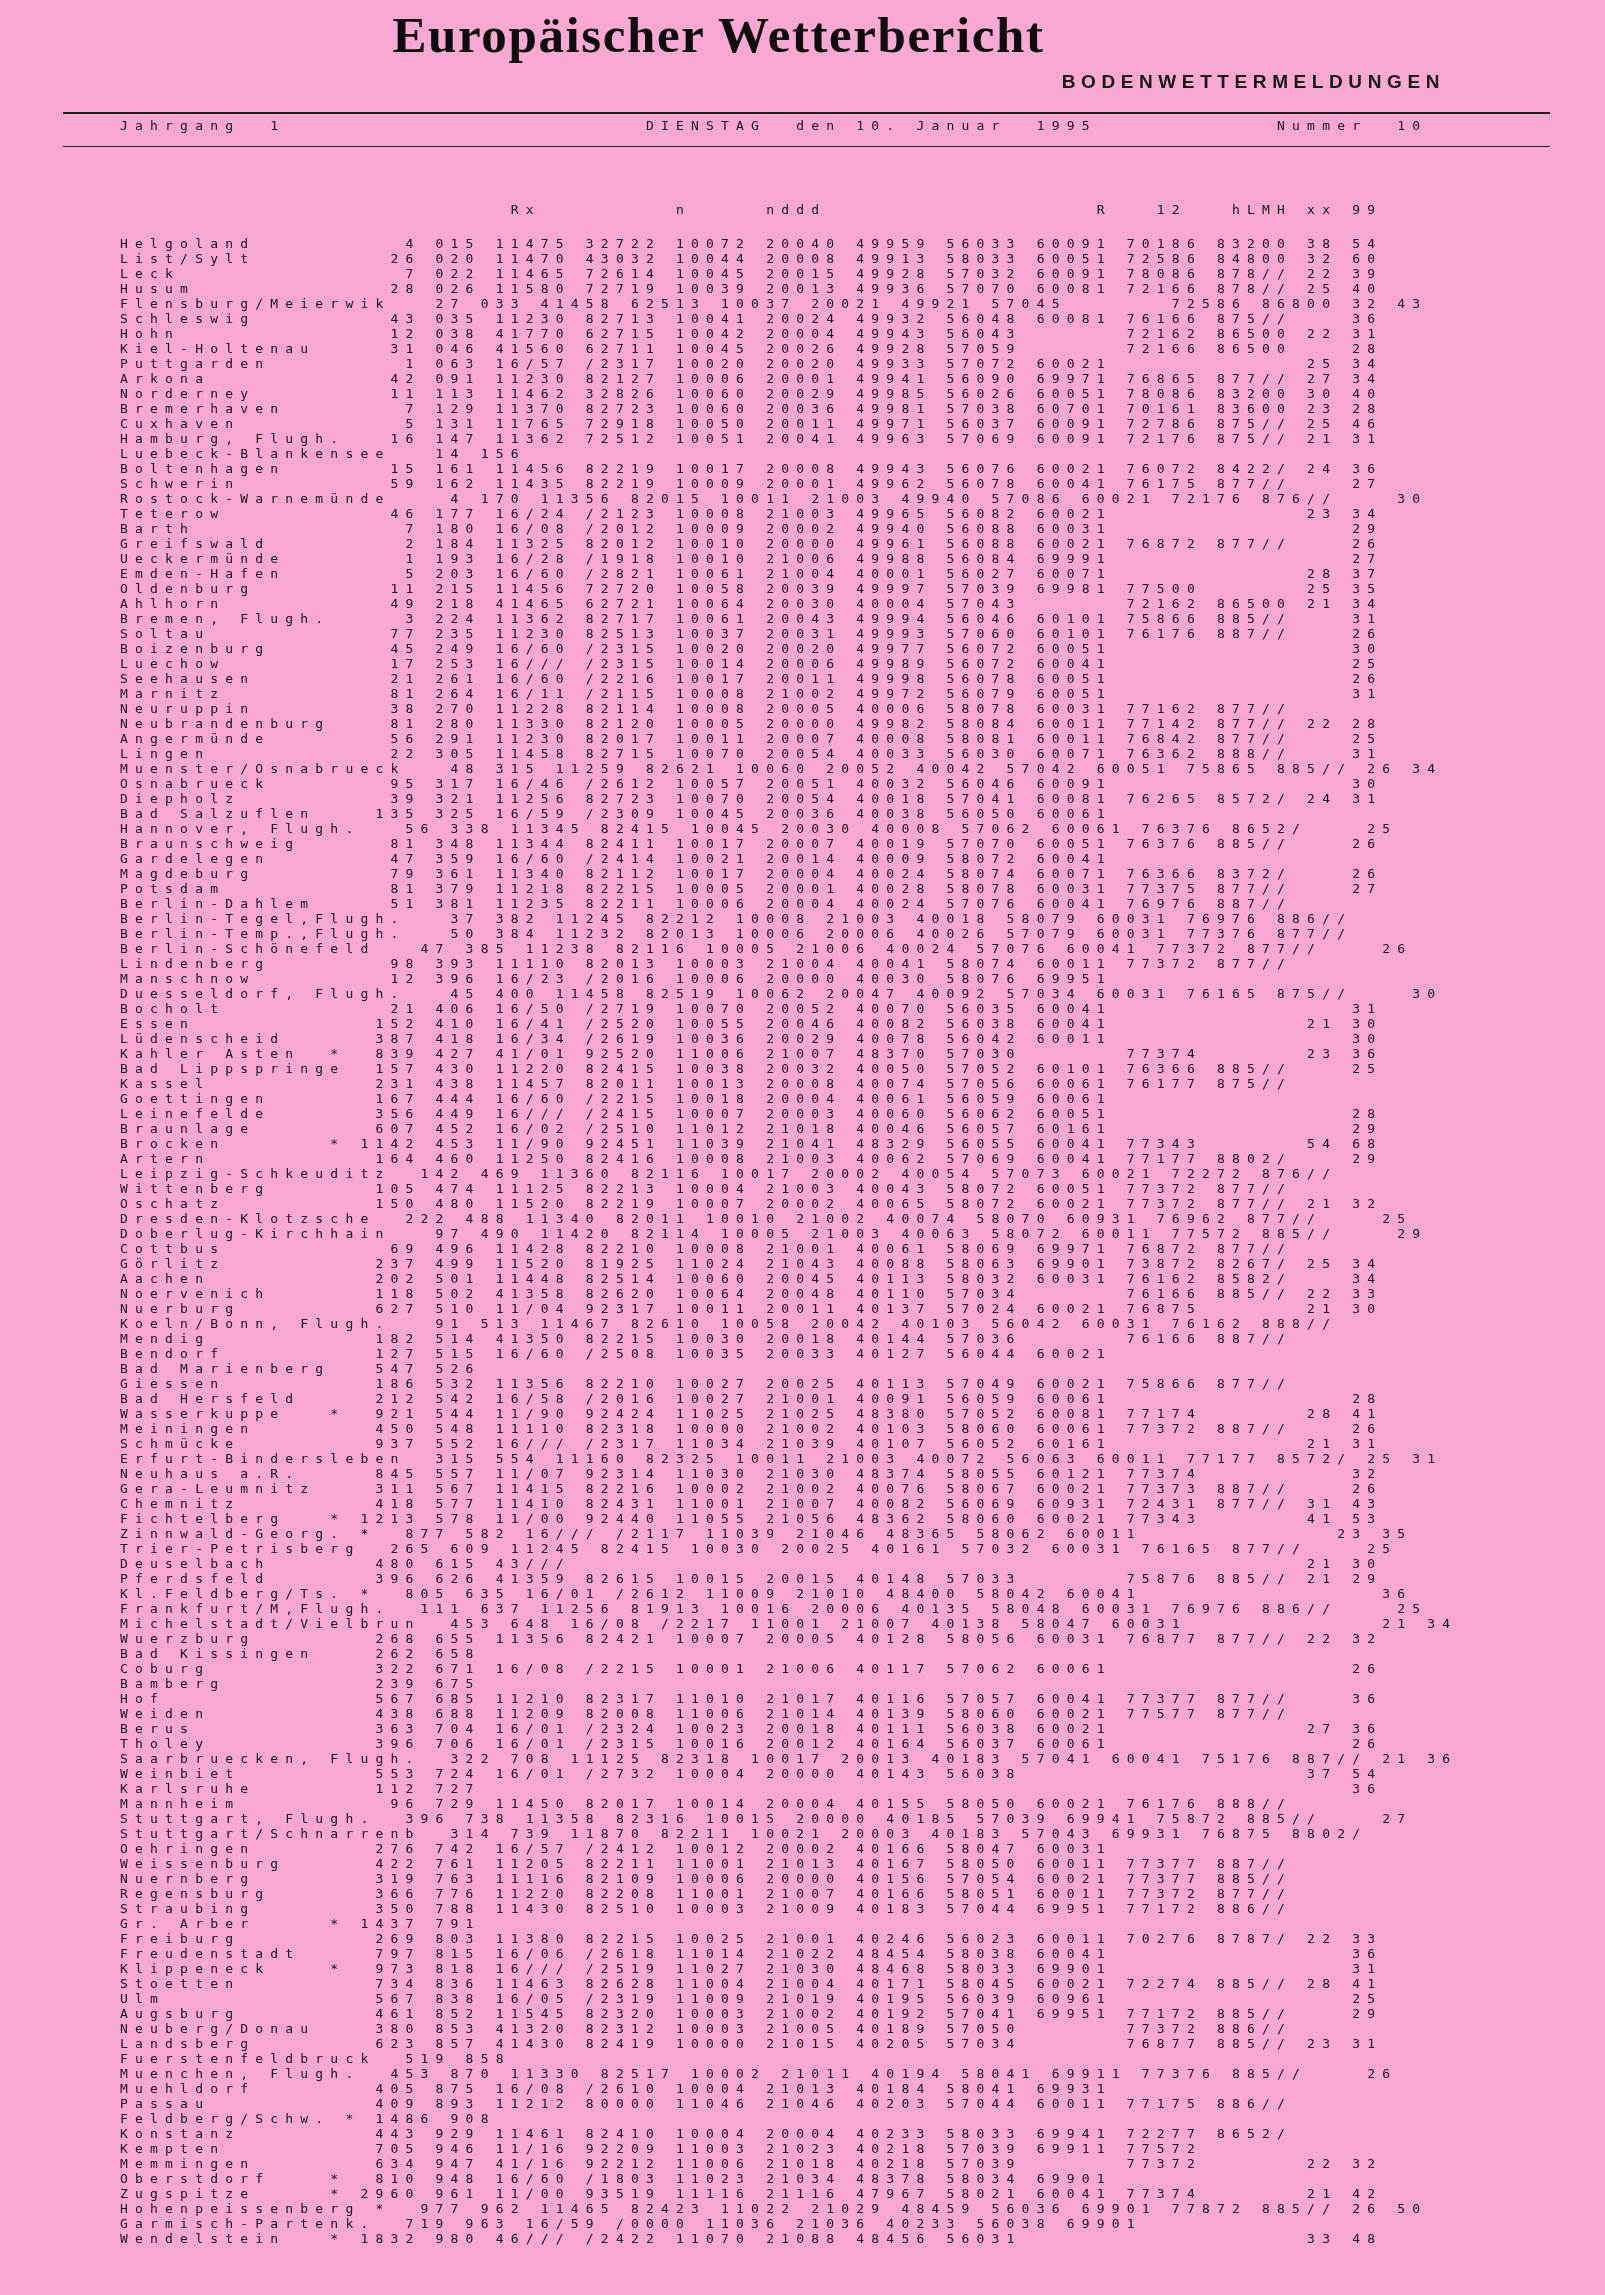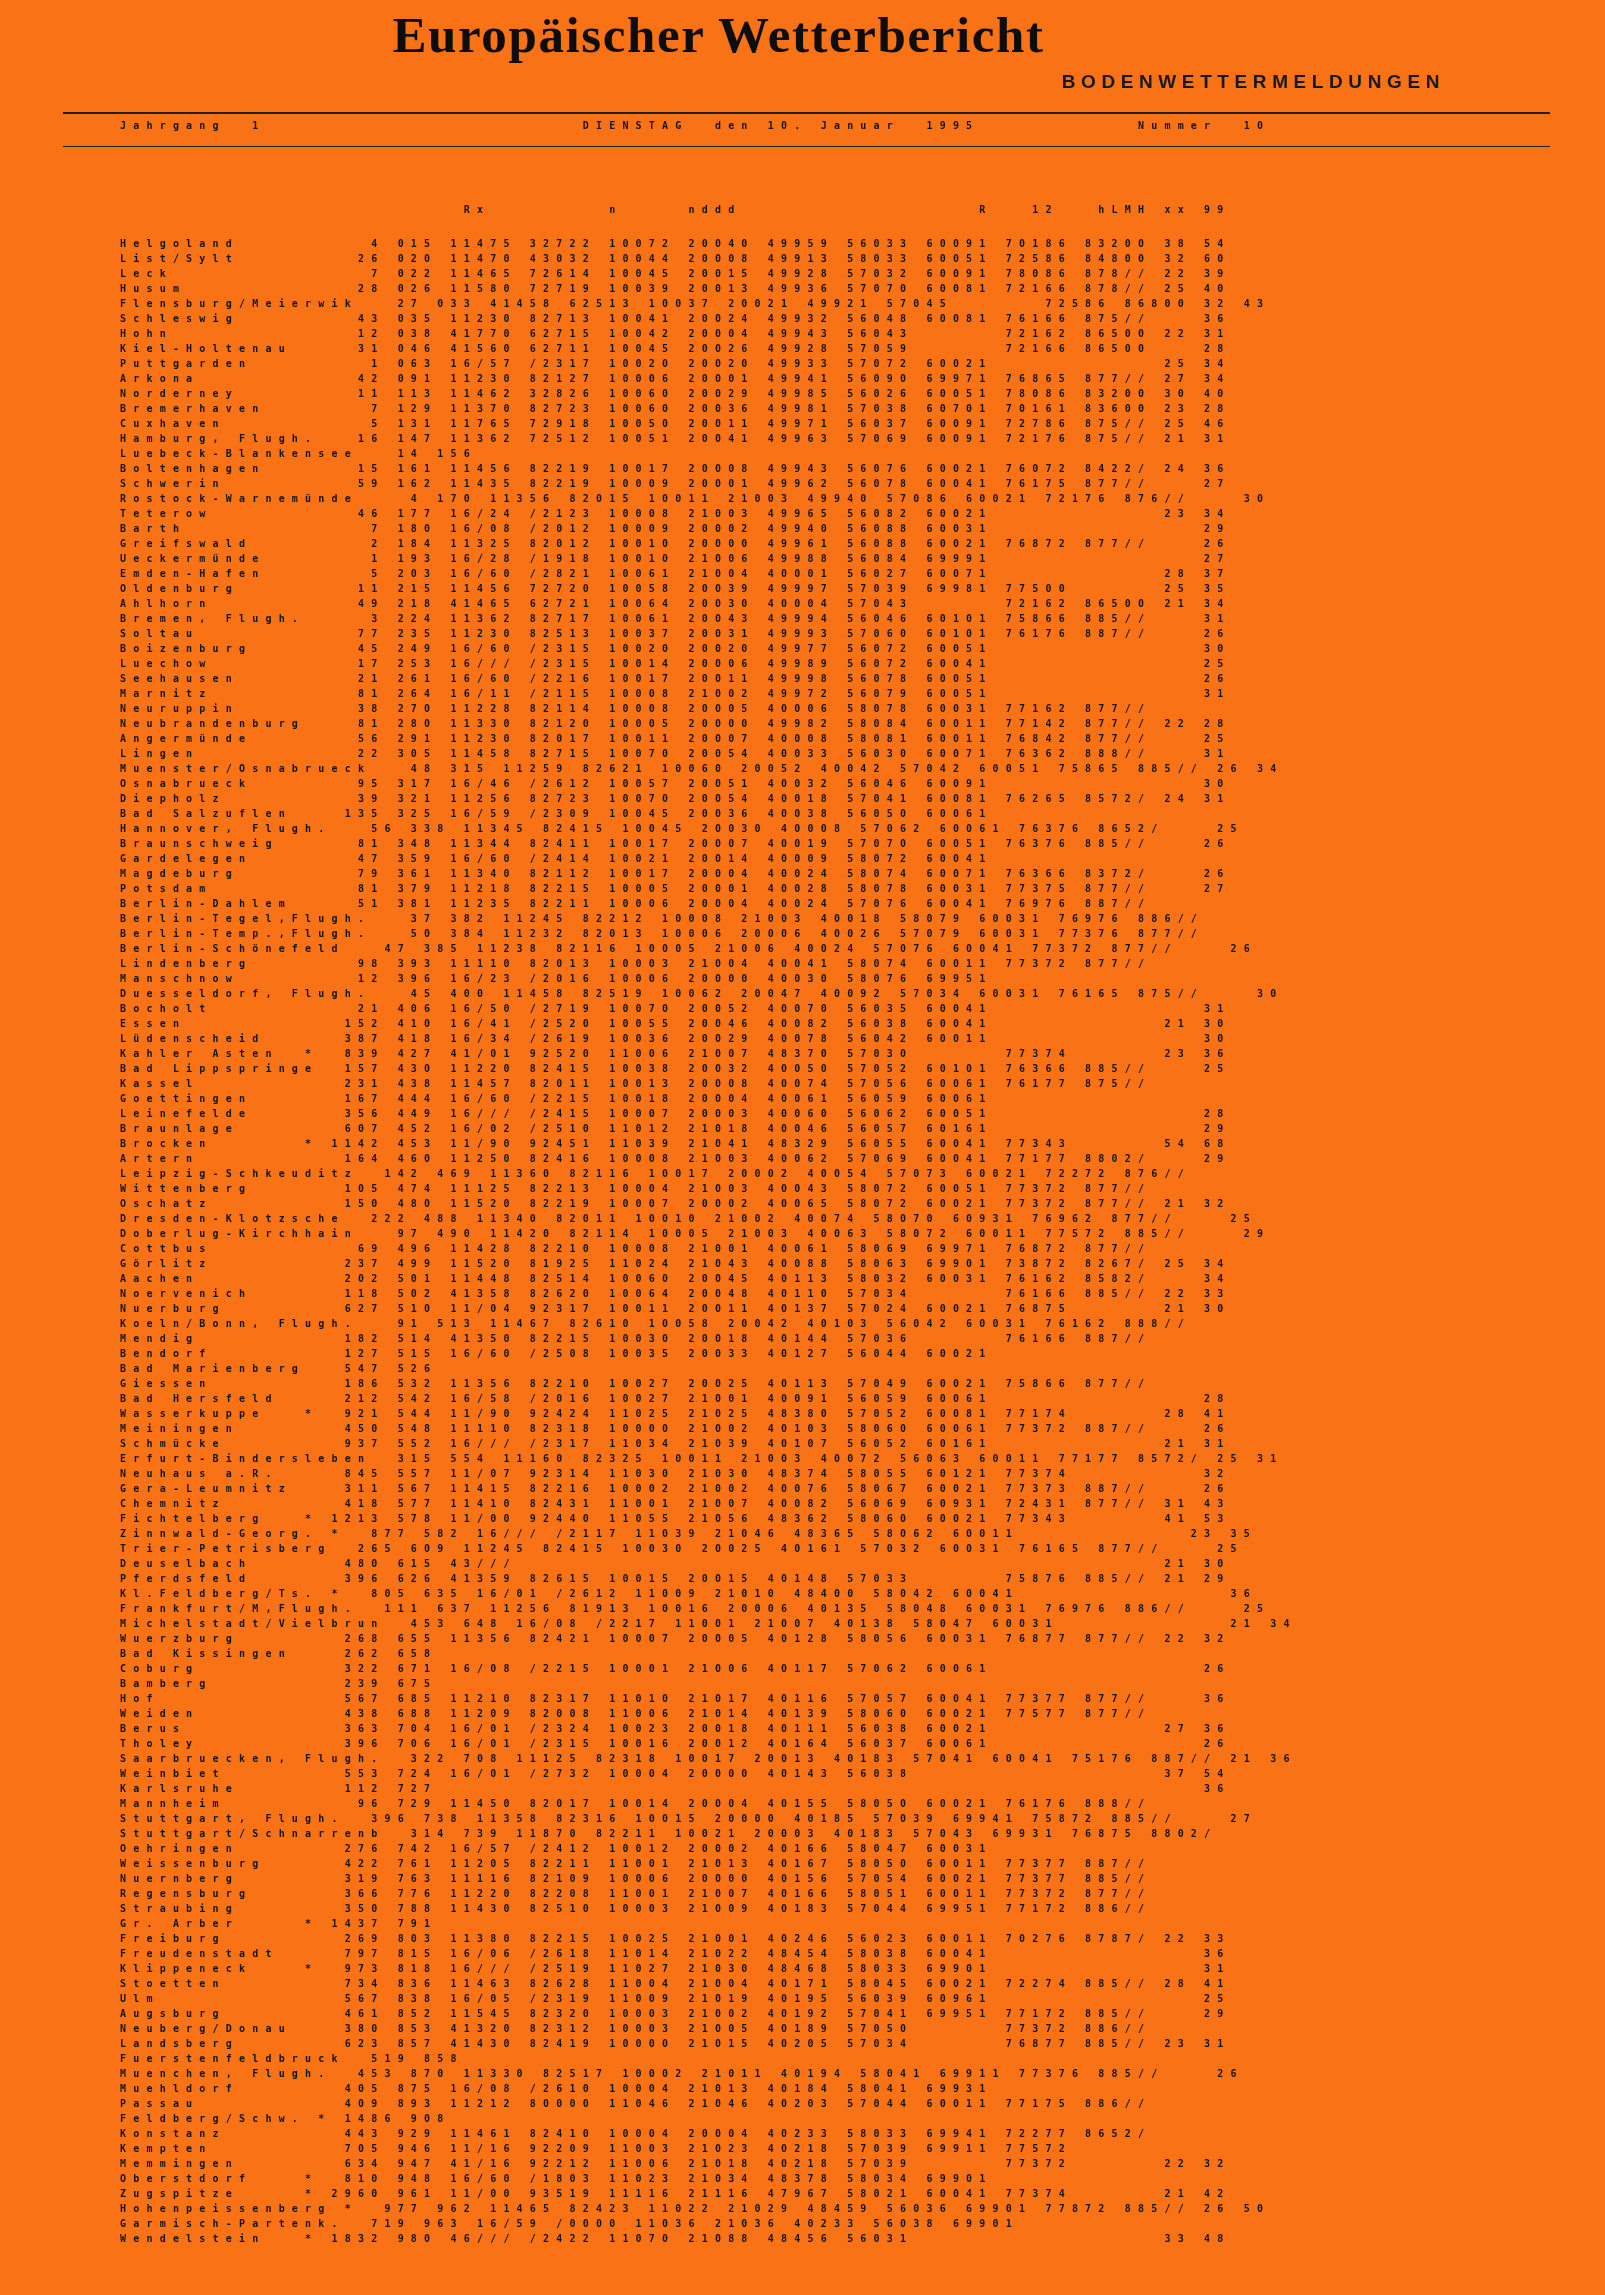--- a/index.html
+++ b/index.html
@@ -1,21 +1,21 @@
 <!DOCTYPE html>
 <html style="font-size:13px"><head>
 <meta charset="utf-8">
 <style>
   * { margin:0; padding:0; box-sizing:border-box; }
   html,body { width:1606px; height:2295px; }
   body { background:#e9e9e5; }
   .page {
     position:relative;
     width:1606px; height:2295px;
-    background:#f97316;
+    background:#f9a8d4;
     overflow:hidden;
     color:#141414;
   }
   .title {
     position:absolute; top:6.4px; left:0; width:1437px;
     text-align:center;
     font-family:"Liberation Serif","DejaVu Serif",serif;
     font-weight:700; font-size:51px; letter-spacing:1.6px;
     color:#0d0d0d;
   }
@@ -24,21 +24,21 @@
     text-align:right;
     font-family:"Liberation Sans","DejaVu Sans",sans-serif;
     font-weight:700; font-size:19px; letter-spacing:5.6px;
     color:#181818;
   }
   .rule { position:absolute; left:63px; width:1487px; border-top:2.4px solid #202020; }
   .rule-1 { top:112px; }
   .rule-2 { top:146px; border-top-width:1.6px; }
   .mono {
     font-family:"DejaVu Sans Mono","Liberation Mono",monospace;
-    font-size:10px; font-weight:700; letter-spacing:7.2px;
+    font-size:13px; font-weight:400; letter-spacing:7.2px;
     white-space:pre; color:#151515; line-height:16px;
   }
   .meta-line  { position:absolute; left:120px; top:118px; }
   .utc-line   { position:absolute; left:120px; top:159px; }
   .colhead-1  { position:absolute; left:120px; top:185px; }
   .colhead-2  { position:absolute; left:120px; top:202px; }
   .table      { position:absolute; left:120px; top:236px; line-height:15px; }
   .trow       { height:15px; line-height:15px; }
 </style>
 </head>

